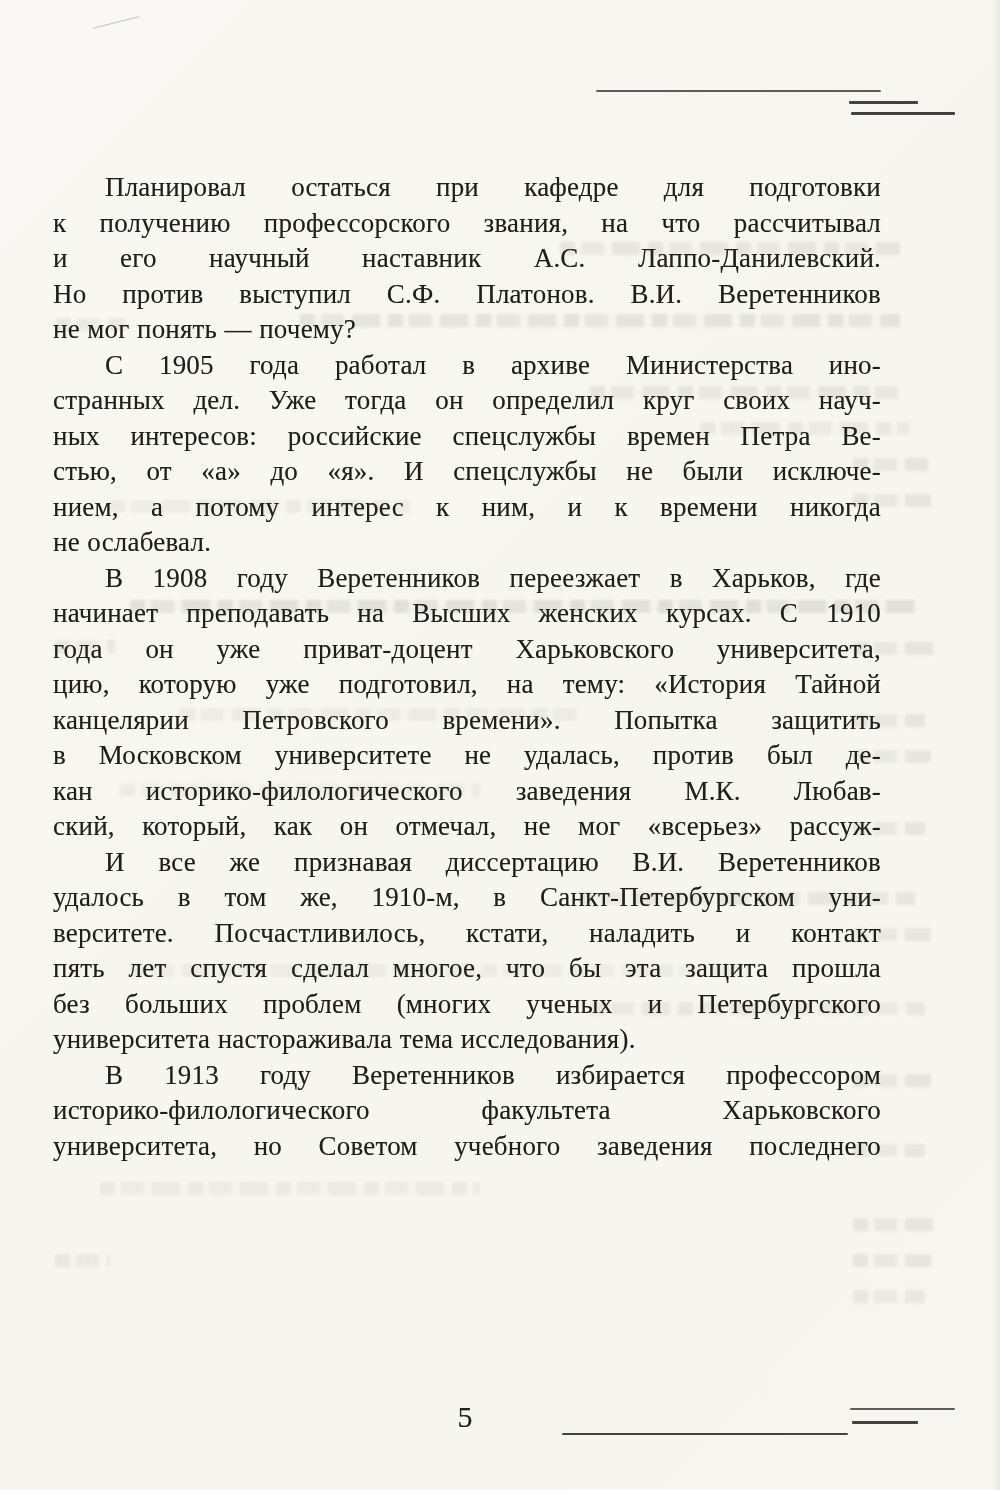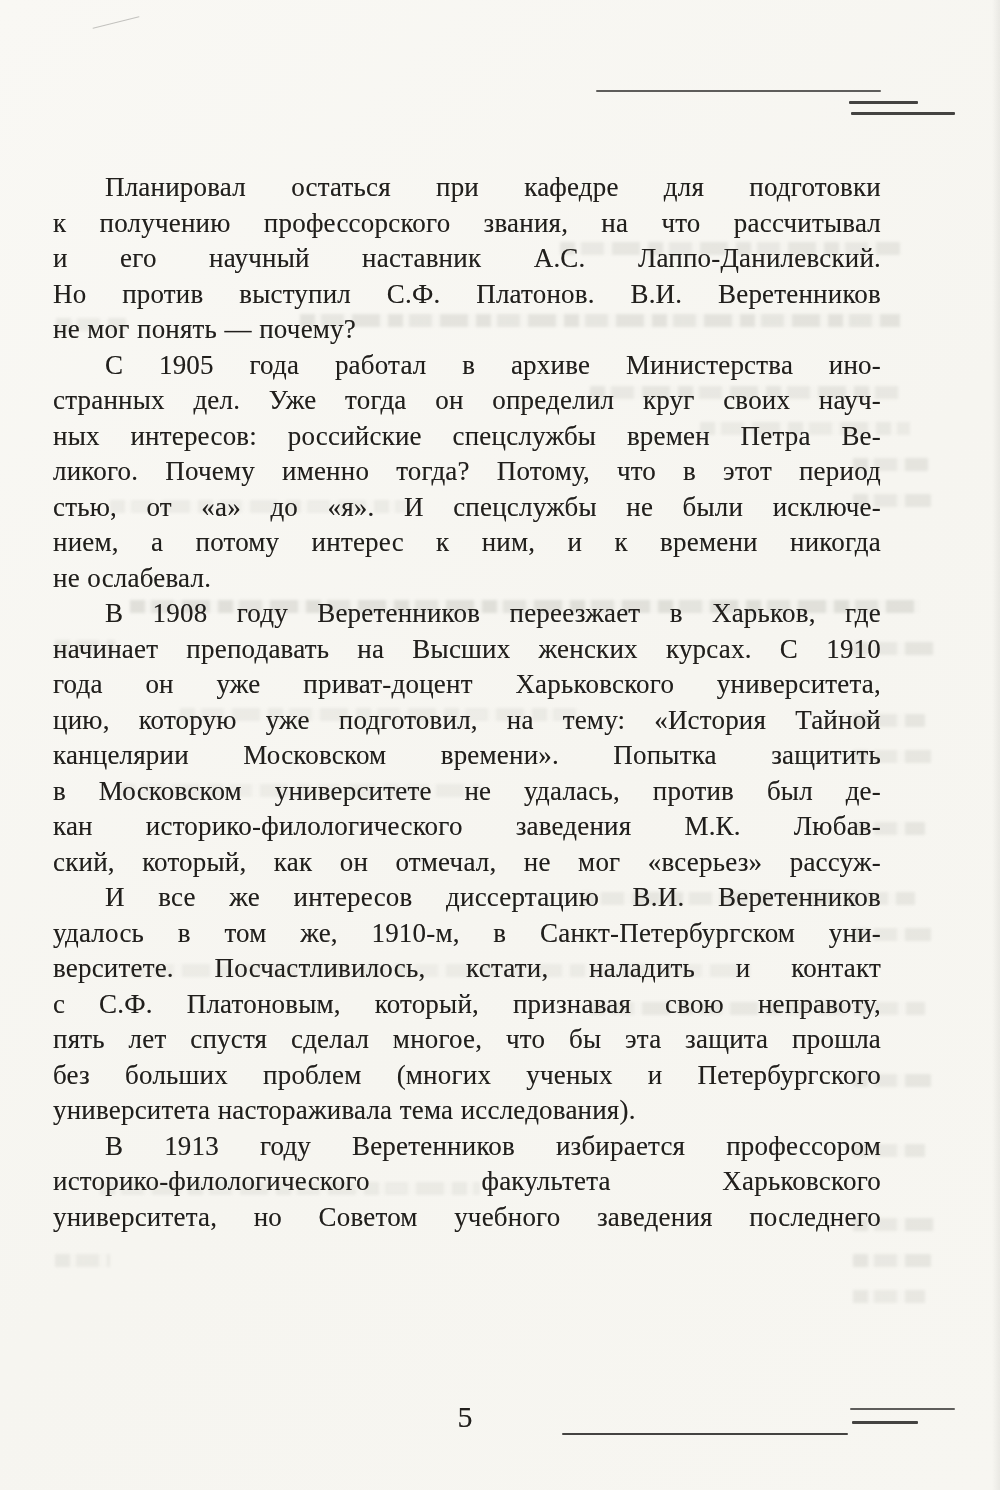--- a/index.html
+++ b/index.html
@@ -128,36 +128,34 @@
 
   <div class="text-block" id="text-block" style="color: rgb(33, 31, 28);">
       <div class="tline indent">Планировал остаться при кафедре для подготовки</div>
       <div class="tline">к получению профессорского звания, на что рассчитывал</div>
       <div class="tline">и его научный наставник А.С. Лаппо-Данилевский.</div>
       <div class="tline">Но против выступил С.Ф. Платонов. В.И. Веретенников</div>
       <div class="tline endline">не мог понять — почему?</div>
       <div class="tline indent">С 1905 года работал в архиве Министерства ино-</div>
       <div class="tline">странных дел. Уже тогда он определил круг своих науч-</div>
       <div class="tline">ных интересов: российские спецслужбы времен Петра Ве-</div>
-      <div class="tline">ликого. Почему именно тогда? Потому, что в этот период</div>
       <div class="tline">стью, от «а» до «я». И спецслужбы не были исключе-</div>
       <div class="tline">нием, а потому интерес к ним, и к времени никогда</div>
       <div class="tline endline">не ослабевал.</div>
       <div class="tline indent">В 1908 году Веретенников переезжает в Харьков, где</div>
       <div class="tline">начинает преподавать на Высших женских курсах. С 1910</div>
       <div class="tline">года он уже приват-доцент Харьковского университета,</div>
       <div class="tline">цию, которую уже подготовил, на тему: «История Тайной</div>
-      <div class="tline">канцелярии Московском времени». Попытка защитить</div>
+      <div class="tline">канцелярии Петровского времени». Попытка защитить</div>
       <div class="tline">в Московском университете не удалась, против был де-</div>
       <div class="tline">кан историко-филологического заведения М.К. Любав-</div>
       <div class="tline">ский, который, как он отмечал, не мог «всерьез» рассуж-</div>
-      <div class="tline indent">И все же интересов диссертацию В.И. Веретенников</div>
+      <div class="tline indent">И все же признавая диссертацию В.И. Веретенников</div>
       <div class="tline">удалось в том же, 1910-м, в Санкт-Петербургском уни-</div>
       <div class="tline">верситете. Посчастливилось, кстати, наладить и контакт</div>
-      <div class="tline">с С.Ф. Платоновым, который, признавая свою неправоту,</div>
       <div class="tline">пять лет спустя сделал многое, что бы эта защита прошла</div>
       <div class="tline">без больших проблем (многих ученых и Петербургского</div>
       <div class="tline endline">университета настораживала тема исследования).</div>
       <div class="tline indent">В 1913 году Веретенников избирается профессором</div>
       <div class="tline">историко-филологического факультета Харьковского</div>
       <div class="tline">университета, но Советом учебного заведения последнего</div>
     </div>
 
   <div class="page-number">5</div>
 

